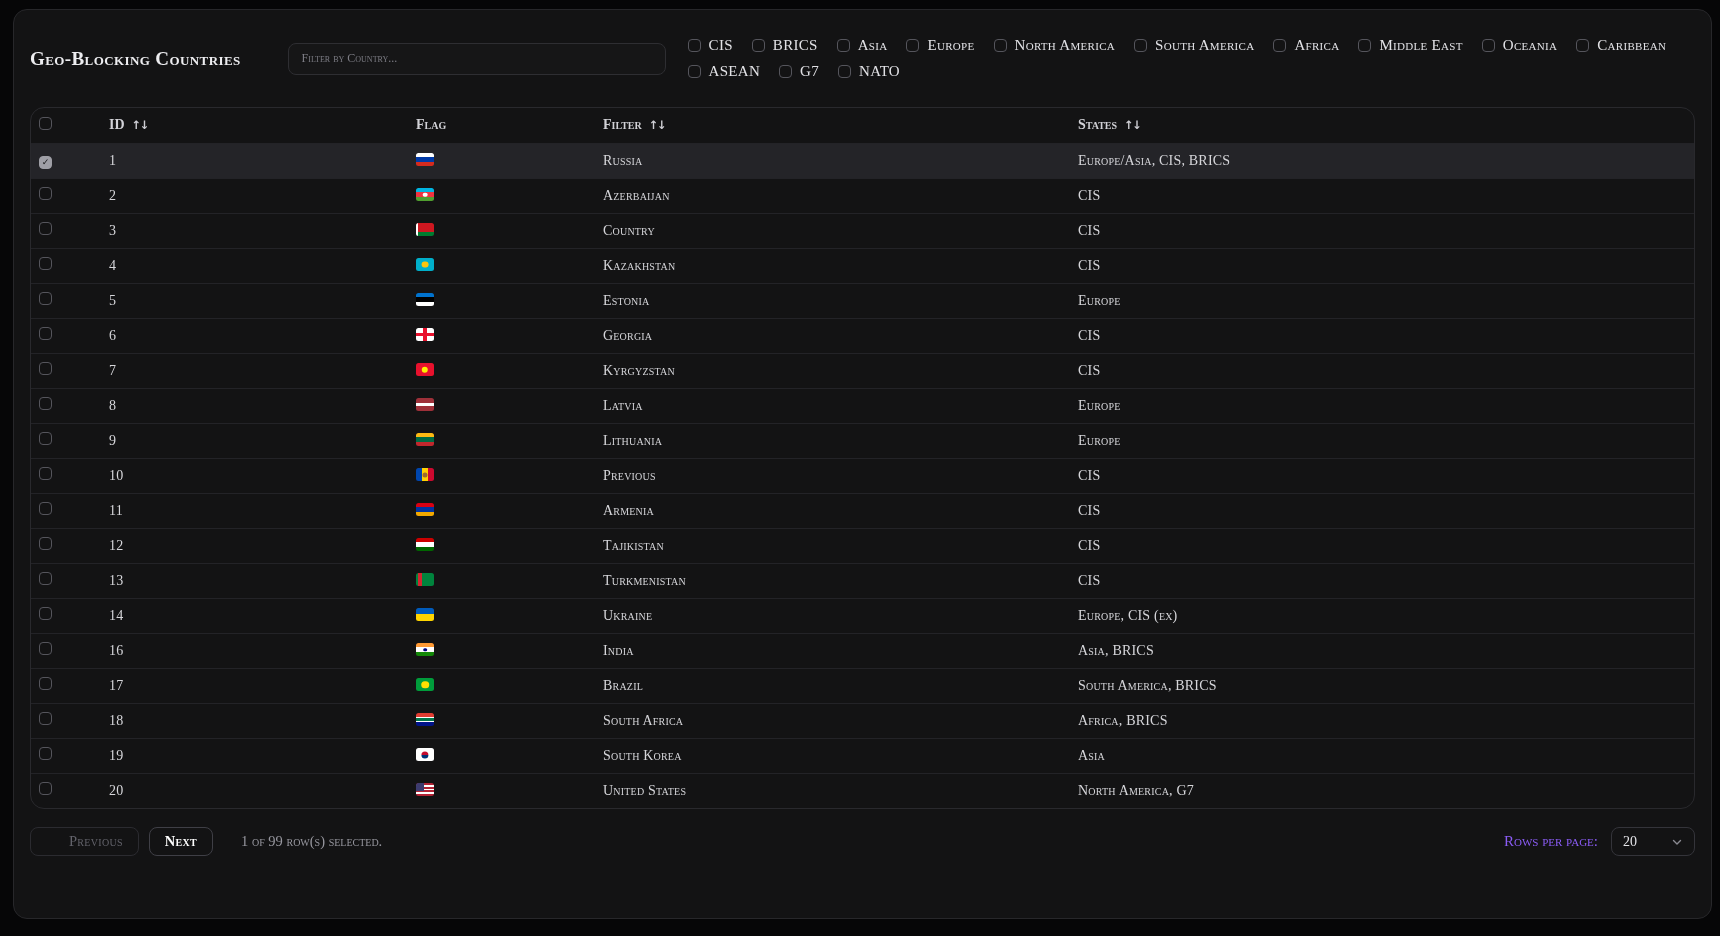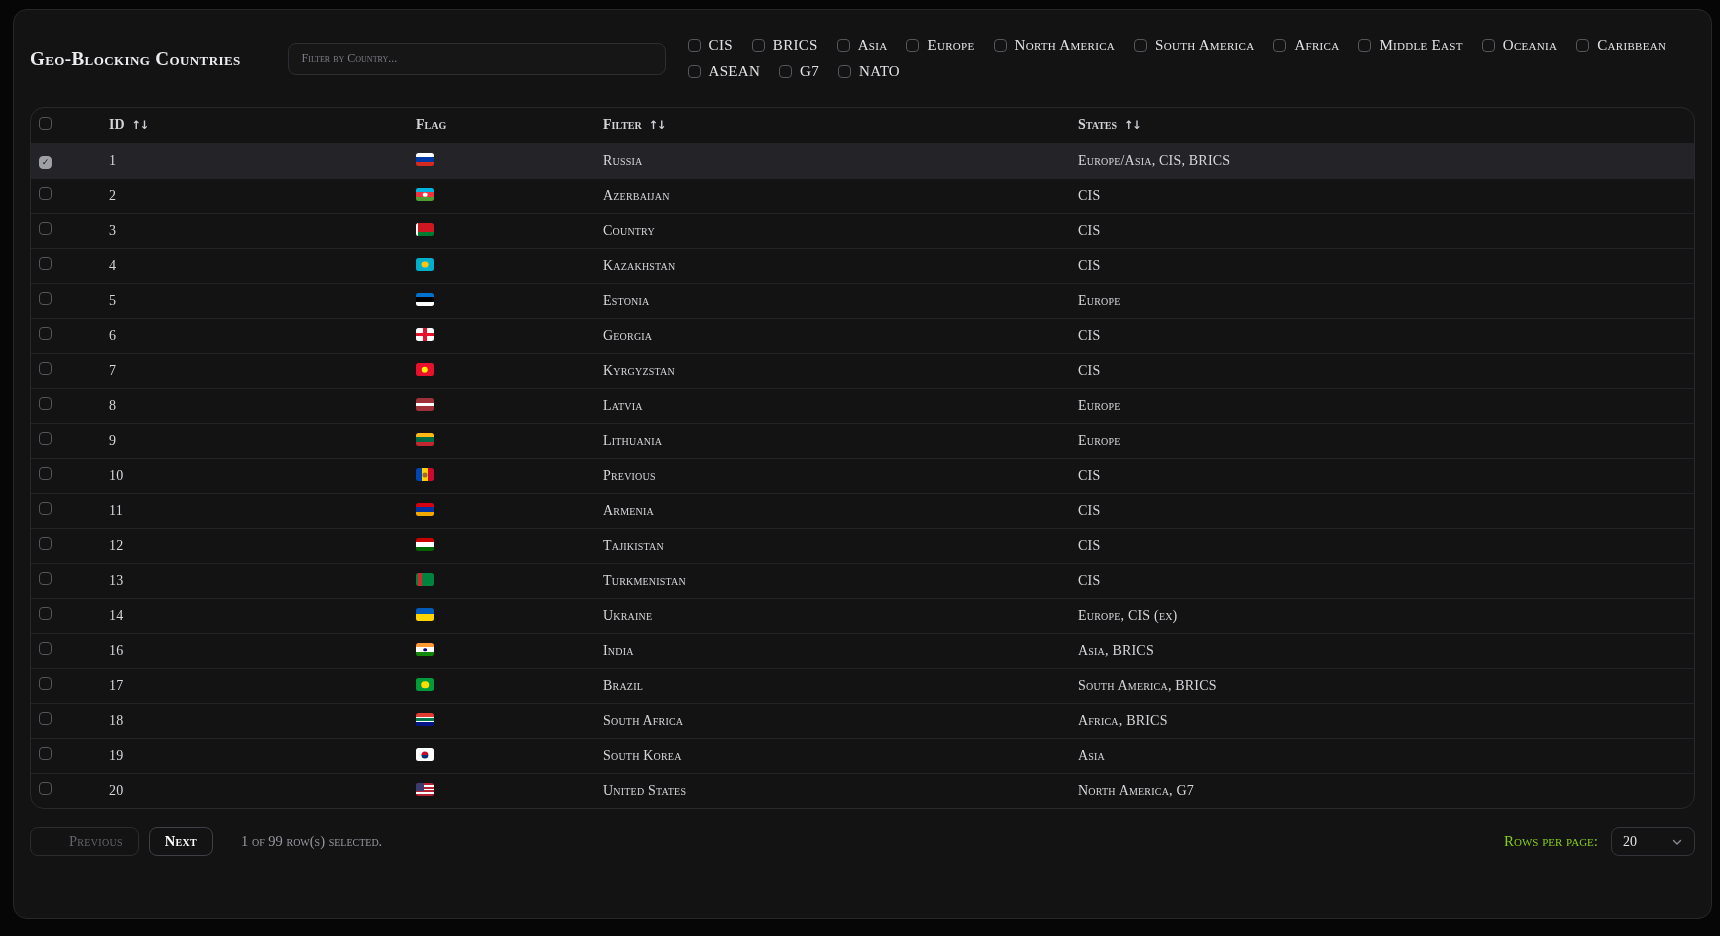--- a/index.html
+++ b/index.html
@@ -107,21 +107,21 @@
     font: inherit;
     font-variant: small-caps;
     font-size: 14.5px;
     letter-spacing: 0.3px;
     cursor: pointer;
   }
   .btn.prev { color: #63636b; padding-left: 38px; }
   .btn.next { color: #ffffff; border-color: #3f3f46; font-weight: 600; }
   .selection-status { margin-left: 18px; font-size: 14.5px; color: #97979f; }
   .footer-right { display: flex; align-items: center; gap: 13px; }
-  .rpp-label { font-size: 15px; color: #84cc16; }
+  .rpp-label { font-size: 15px; color: #8b5cf6; }
   .rpp-select {
     width: 84px; height: 29px;
     border: 1px solid #34343a;
     border-radius: 8px;
     display: flex;
     align-items: center;
     justify-content: space-between;
     padding: 0 11px;
     cursor: pointer;
   }

